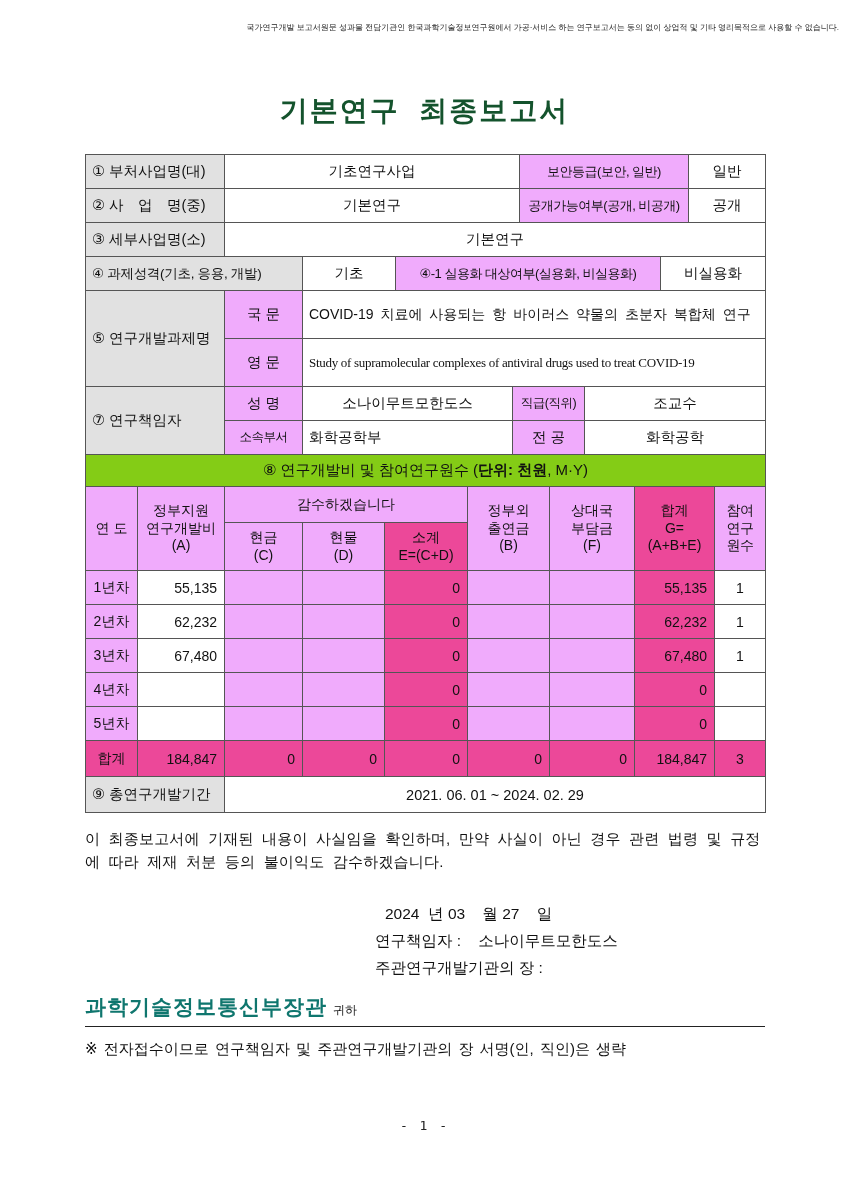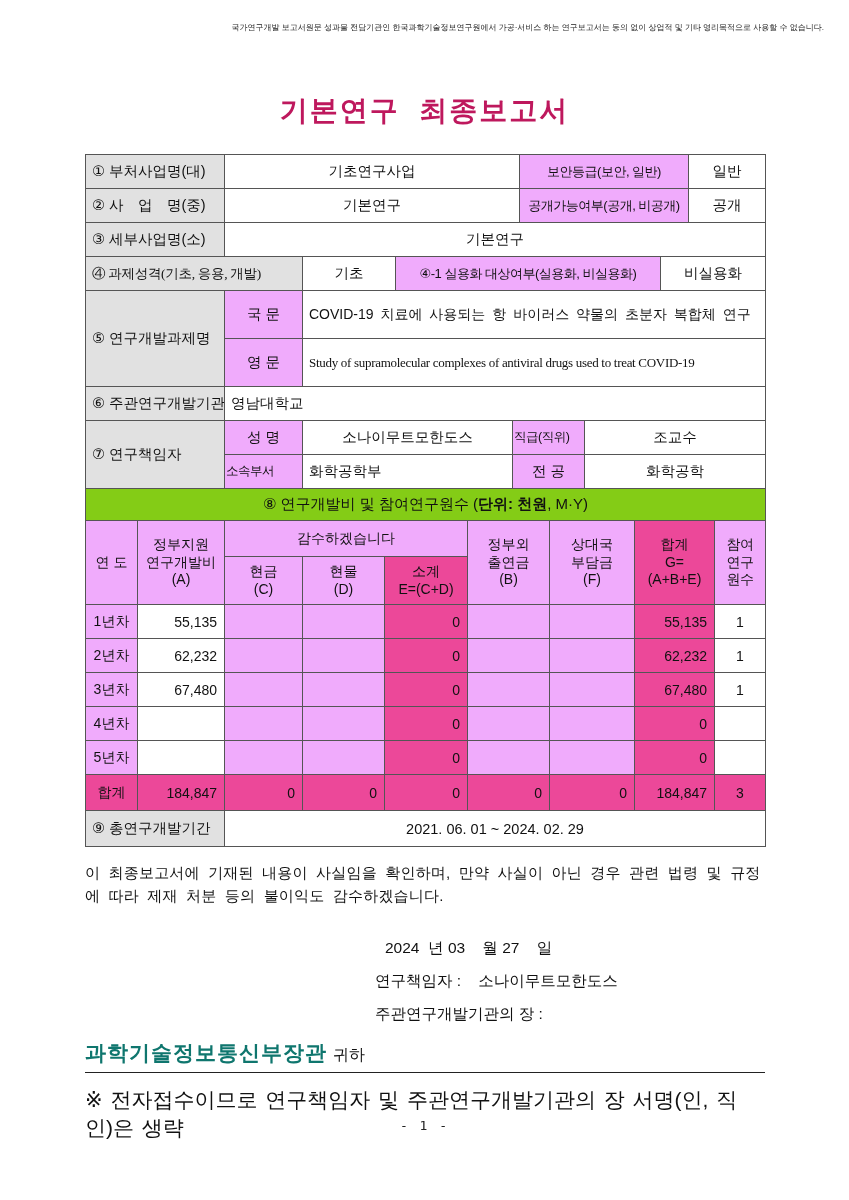--- a/index.html
+++ b/index.html
@@ -2,62 +2,62 @@
 <html><head>
 <meta charset="utf-8">
 <style>
   html,body{margin:0;padding:0;}
   body{
     width:849px;height:1200px;position:relative;background:#ffffff;
     font-family:"Liberation Sans","DejaVu Sans",sans-serif;color:#1a1a1a;
     -webkit-font-smoothing:antialiased;
   }
   .disclaimer{
-    position:absolute;top:22px;right:25px;font-size:8px;color:#222;
+    position:absolute;top:22px;right:10px;font-size:8px;color:#222;
     letter-spacing:0px;
   }
   .doc-title{
     position:absolute;top:92px;left:0;width:100%;text-align:center;
-    font-size:28px;font-weight:bold;letter-spacing:2px;white-space:pre;color:#be185d;
+    font-size:28px;font-weight:bold;letter-spacing:2px;white-space:pre;color:#14532d;
   }
   .content{position:absolute;left:85px;top:155px;width:680px;}
   table{border-collapse:collapse;table-layout:fixed;width:680px;margin-top:-1px;}
   td{
     border:1px solid #555;height:33px;padding:0 6px;font-size:14.5px;
     overflow:hidden;white-space:nowrap;vertical-align:middle;color:#111;
   }
   td.gray{background:#f0abfc;}
   td.orange{background:#ec4899;}
   td.lbl{text-align:left;background:#e1e1e1;}
   td.ctr{text-align:center;}
   td.lft{text-align:left;}
   td.rgt{text-align:right;padding-right:7px;}
   td.tight{font-size:13px;letter-spacing:-0.5px;padding:0 1px;text-align:center;}
-  td.xtight{font-size:12.5px;letter-spacing:-0.5px;padding:0 1px;}
+  td.xtight{font-size:12.5px;letter-spacing:-0.5px;padding:0 1px;text-align:center;}
   td.tall{height:47px;}
   td.pre{white-space:pre-line;text-align:center;line-height:1.25;font-size:13.5px;}
   td.small{font-size:12.5px;letter-spacing:-0.5px;}
   td.eng{font-family:"Liberation Serif","DejaVu Serif",serif;font-size:13px;letter-spacing:-0.3px;}
   td.kor-title{font-size:14px;word-spacing:3px;}
   .sec-hdr td{background:#84cc16;text-align:center;font-size:15px;height:31px;}
   .sec-hdr b{font-weight:bold;}
   .budget td{font-size:14px;}
   .budget .hd1 td{height:35px;}
   .declaration{
     margin-top:14px;font-size:15px;line-height:1.55;color:#111;
     word-spacing:4px;letter-spacing:0.2px;
   }
   .sig-date{margin-top:30px;padding-left:300px;font-size:15.5px;white-space:pre;color:#111;}
-  .sig-line{margin-top:12px;padding-left:290px;font-size:15.5px;white-space:pre;color:#111;}
+  .sig-line{margin-top:6px;padding-left:290px;font-size:15.5px;white-space:pre;color:#111;}
   .ministry-block{
     margin-top:14px;border-bottom:1.5px solid #222;padding-bottom:5px;
   }
   .ministry-name{font-size:21px;font-weight:bold;letter-spacing:1px;color:#0f766e;}
-  .ministry-hon{font-size:16px;margin-left:6px;color:#111;}
-  .note-line{margin-top:13px;font-size:21px;word-spacing:2px;color:#111;}
+  .ministry-hon{font-size:12px;margin-left:6px;color:#111;}
+  .note-line{margin-top:13px;font-size:15px;word-spacing:2px;color:#111;}
   .page-number{
     position:absolute;top:1118px;left:0;width:100%;text-align:center;
     font-size:13px;font-family:"DejaVu Sans Mono",monospace;color:#222;letter-spacing:2px;
   }
 </style>
 </head>
 <body>
 
 <div class="disclaimer">국가연구개발 보고서원문 성과물 전담기관인 한국과학기술정보연구원에서 가공·서비스 하는 연구보고서는 동의 없이 상업적 및 기타 영리목적으로 사용할 수 없습니다.</div>
 
@@ -103,21 +103,21 @@
 
   <table>
     <colgroup>
         <col style="width:217px">
         <col style="width:93px">
         <col style="width:265px">
         <col style="width:105px">
       </colgroup>
     <tbody>
         <tr>
-      <td class="lbl" style="font-size:13.5px;letter-spacing:-0.3px;font-family:Liberation Serif, serif;">④ 과제성격(기초, 응용, 개발)</td>
+      <td class="lbl" style="font-size:13.5px;letter-spacing:-0.3px;">④ 과제성격(기초, 응용, 개발)</td>
       <td class="ctr">기초</td>
       <td class="gray tight">④-1 실용화 대상여부(실용화, 비실용화)</td>
       <td class="ctr">비실용화</td>
     </tr>
   </tbody>
     </table>
 
   <table>
     <colgroup>
         <col style="width:139px">
@@ -130,32 +130,20 @@
       <td class="gray ctr tall">국 문</td>
       <td class="lft tall kor-title">COVID-19 치료에 사용되는 항 바이러스 약물의 초분자 복합체 연구</td>
     </tr>
     <tr>
       <td class="gray ctr tall">영 문</td>
       <td class="lft tall eng">Study of supramolecular complexes of antiviral drugs used to treat COVID-19</td>
     </tr>
   </tbody>
     </table>
 
-  <table>
-    <colgroup>
-        <col style="width:139px">
-        <col style="width:541px">
-      </colgroup>
-    <tbody>
-        <tr>
-      <td class="lbl">⑥ 주관연구개발기관</td>
-      <td class="lft">영남대학교</td>
-    </tr>
-  </tbody>
-    </table>
 
   <table>
     <colgroup>
         <col style="width:139px">
         <col style="width:78px">
         <col style="width:210px">
         <col style="width:72px">
         <col style="width:181px">
       </colgroup>
     <tbody>

